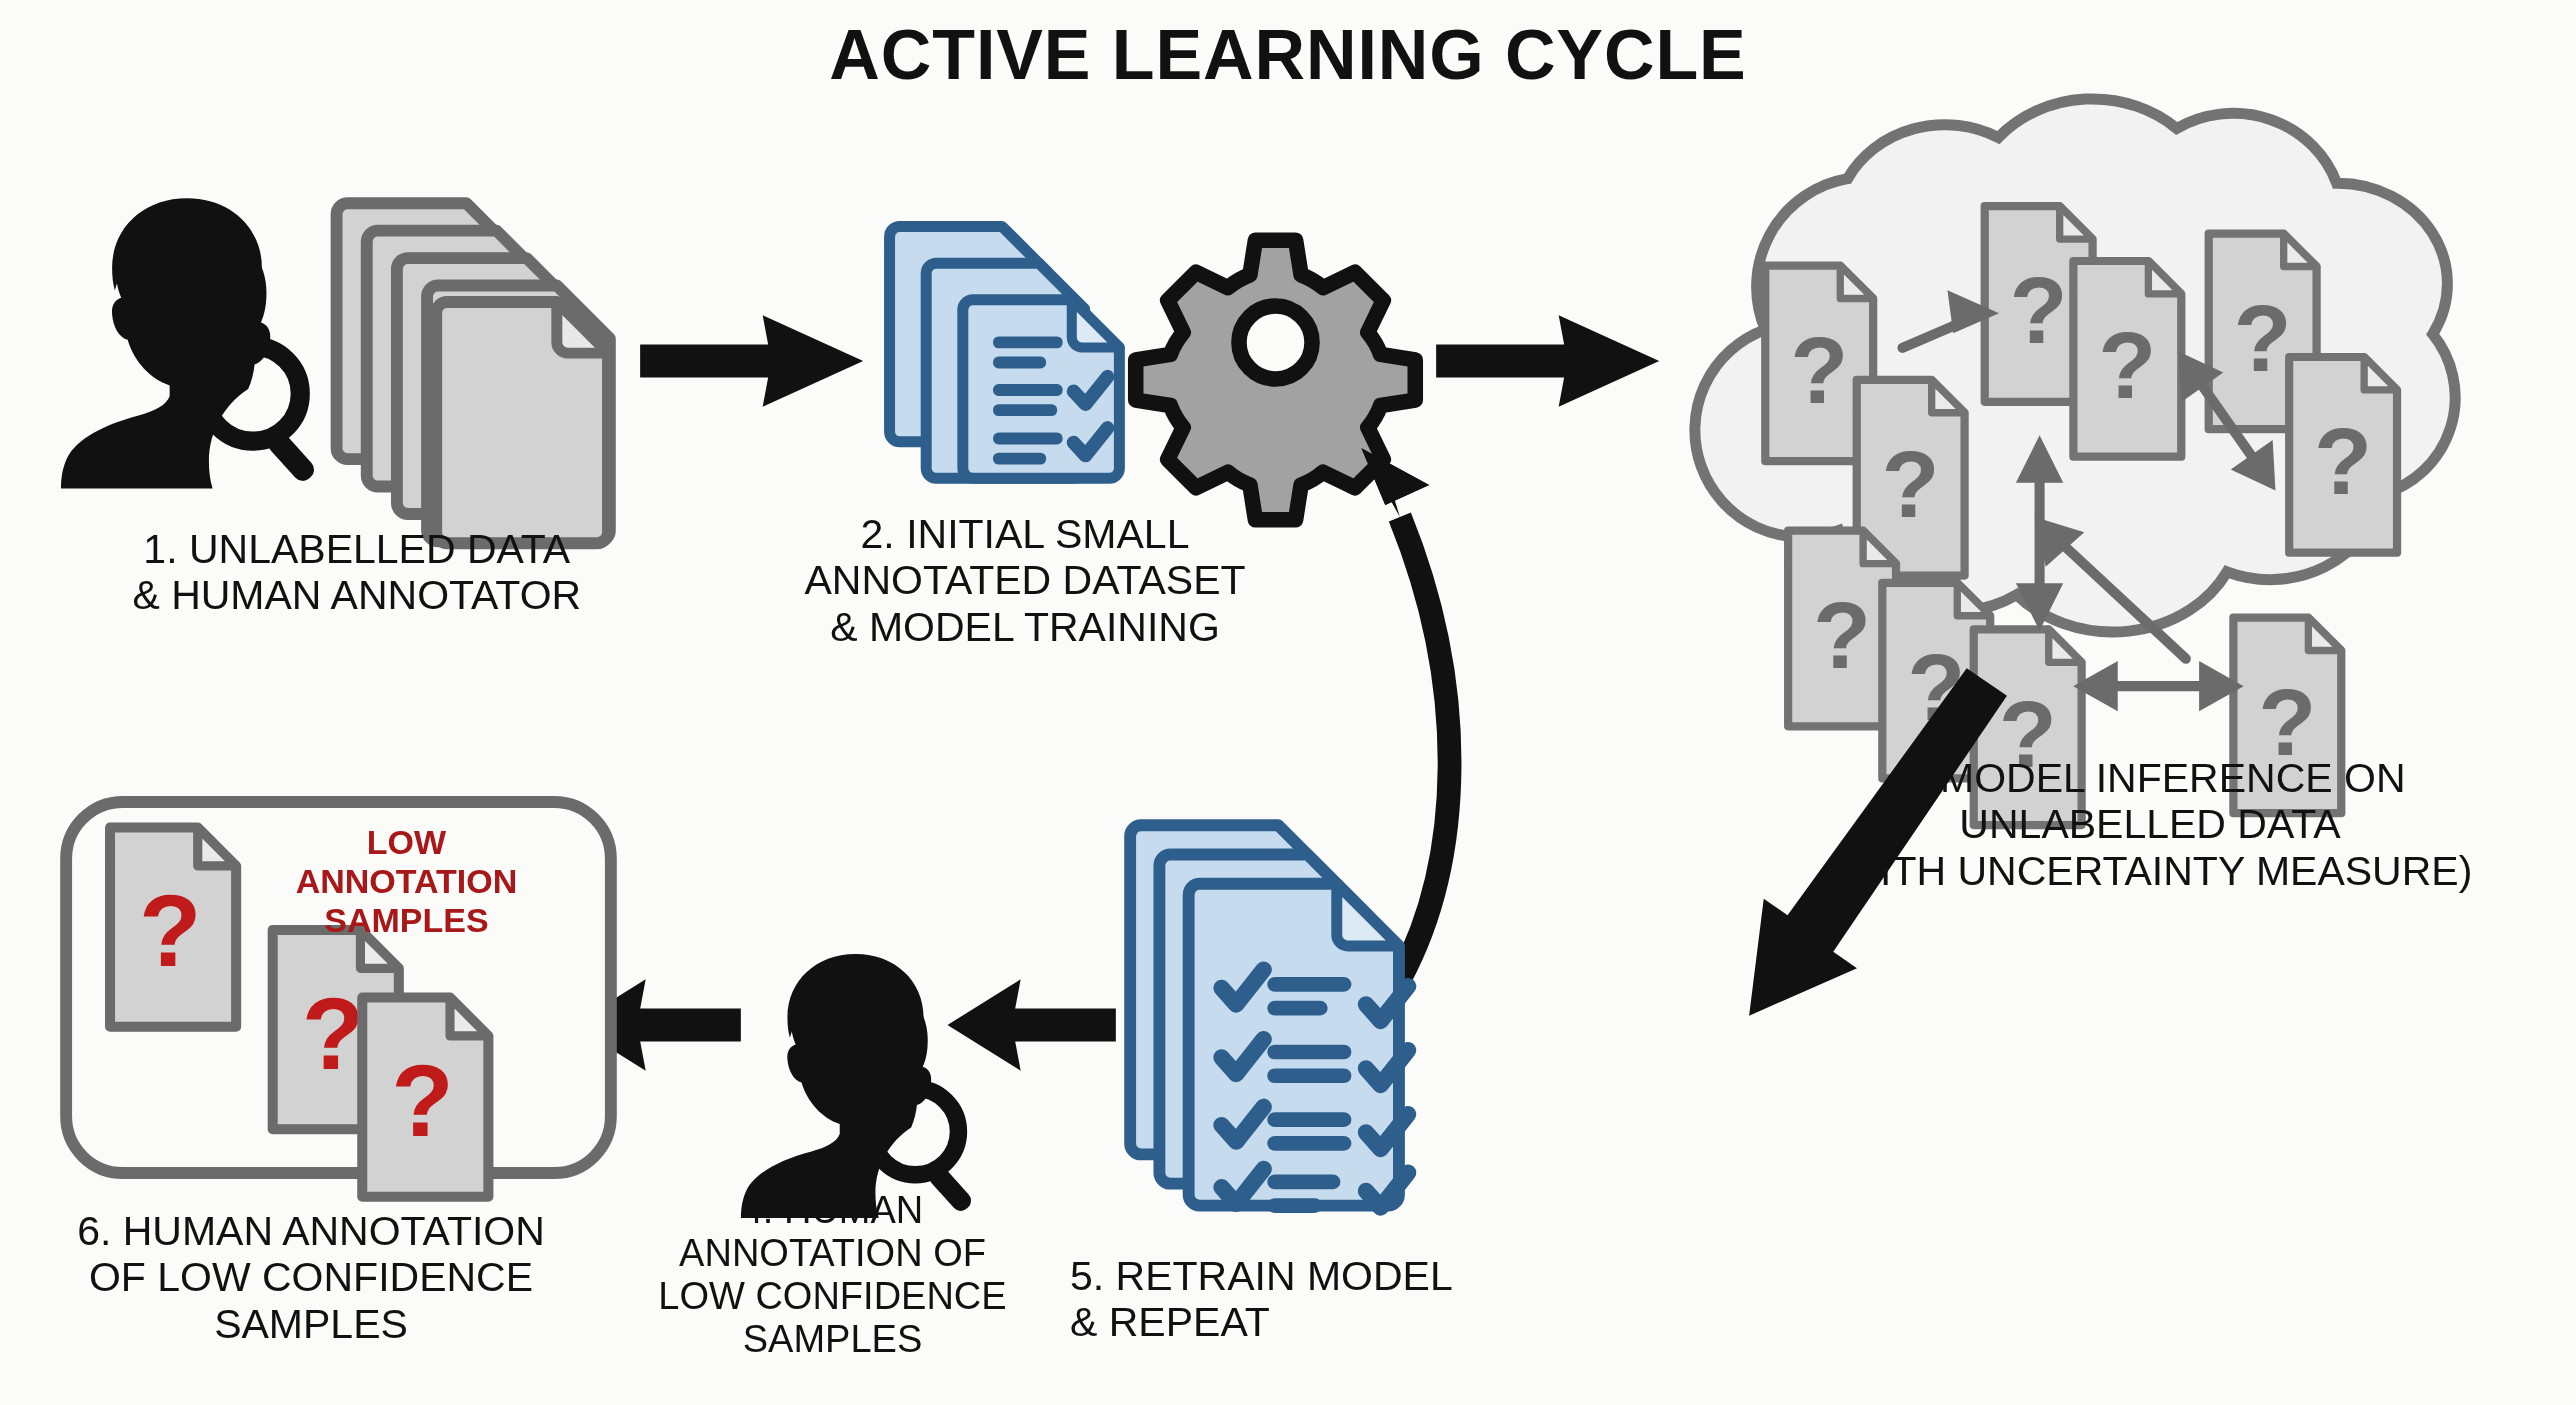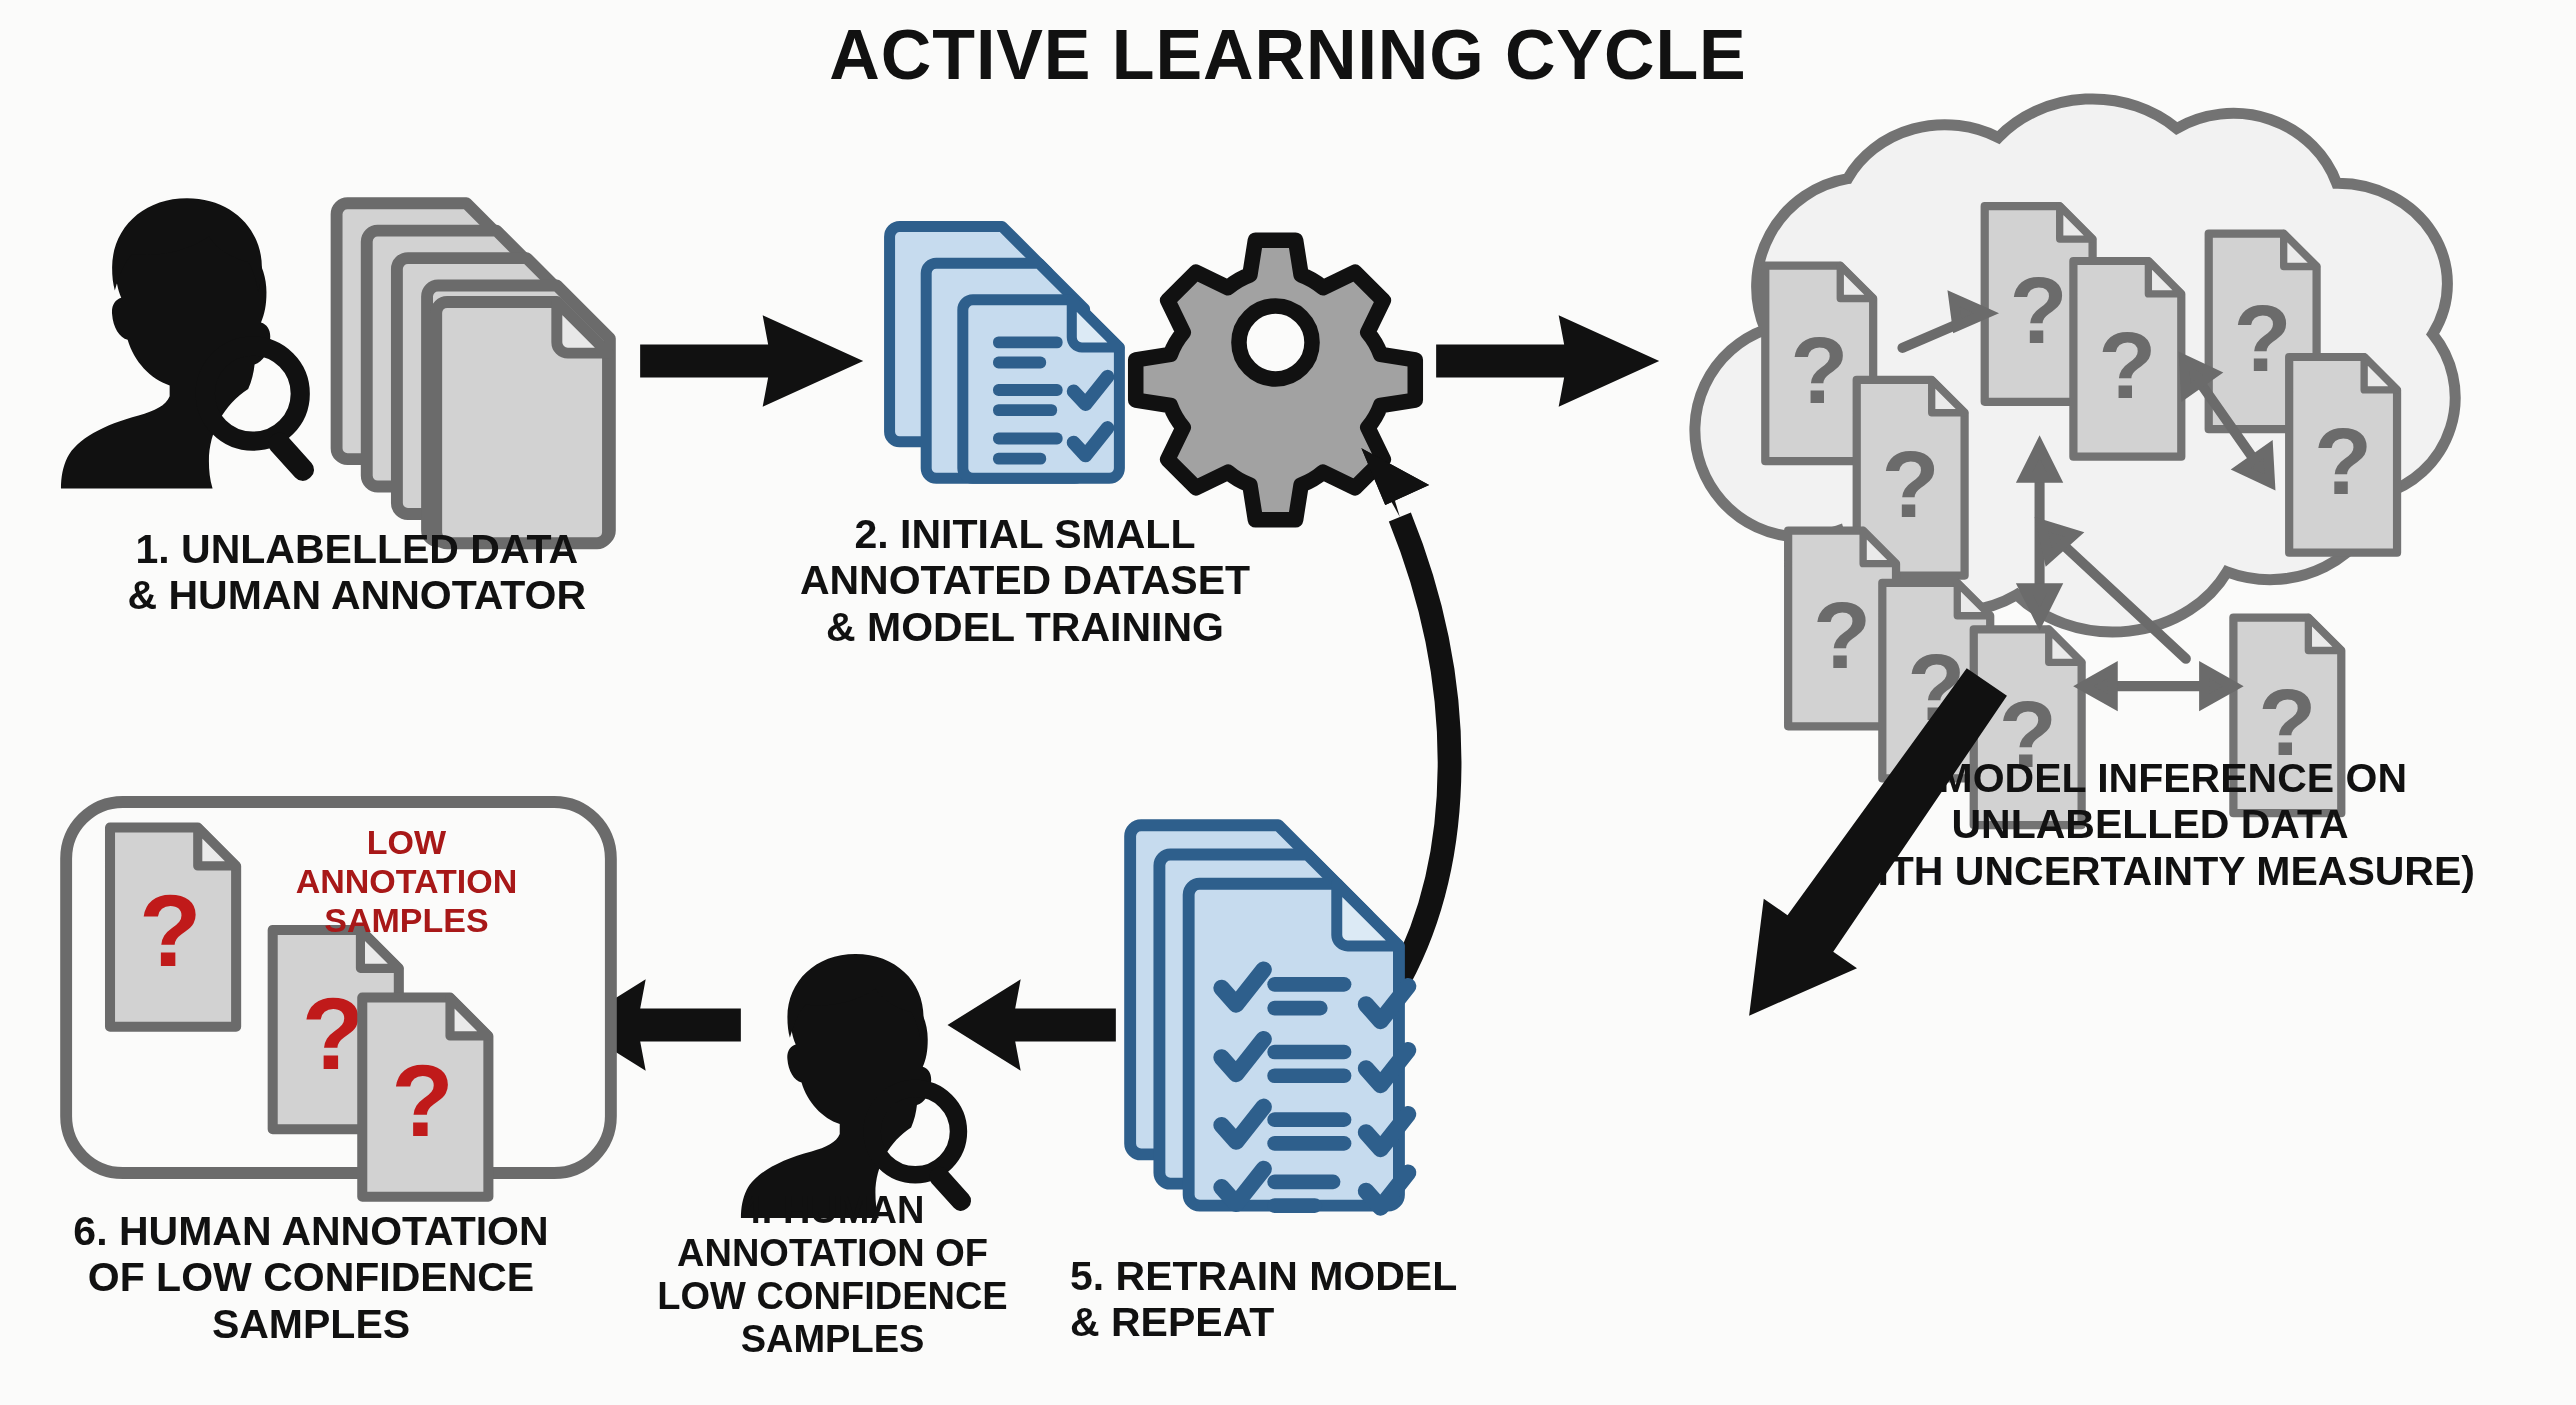--- a/index.html
+++ b/index.html
@@ -19,21 +19,21 @@
     text-align:center;
     font-size:70px;
     font-weight:bold;
     letter-spacing:0.9px;
     color:#111;
   }
 
   
   .caption{
     font-size:41px;
-    font-weight:bold;
+    font-weight:normal;
     color:#111;
     line-height:1.13;
     text-align:center;
     white-space:pre-line;
   }
   #cap1{left:18.3px;top:526px;width:677px;}
   #cap2{left:723px;top:511px;width:604px;}
   #cap3{left:1729px;top:755px;width:842px;}
   #cap4a{left:0px;top:1208px;width:622px;}
   #cap4b{left:604px;top:1189px;width:457px;font-size:38px;}

